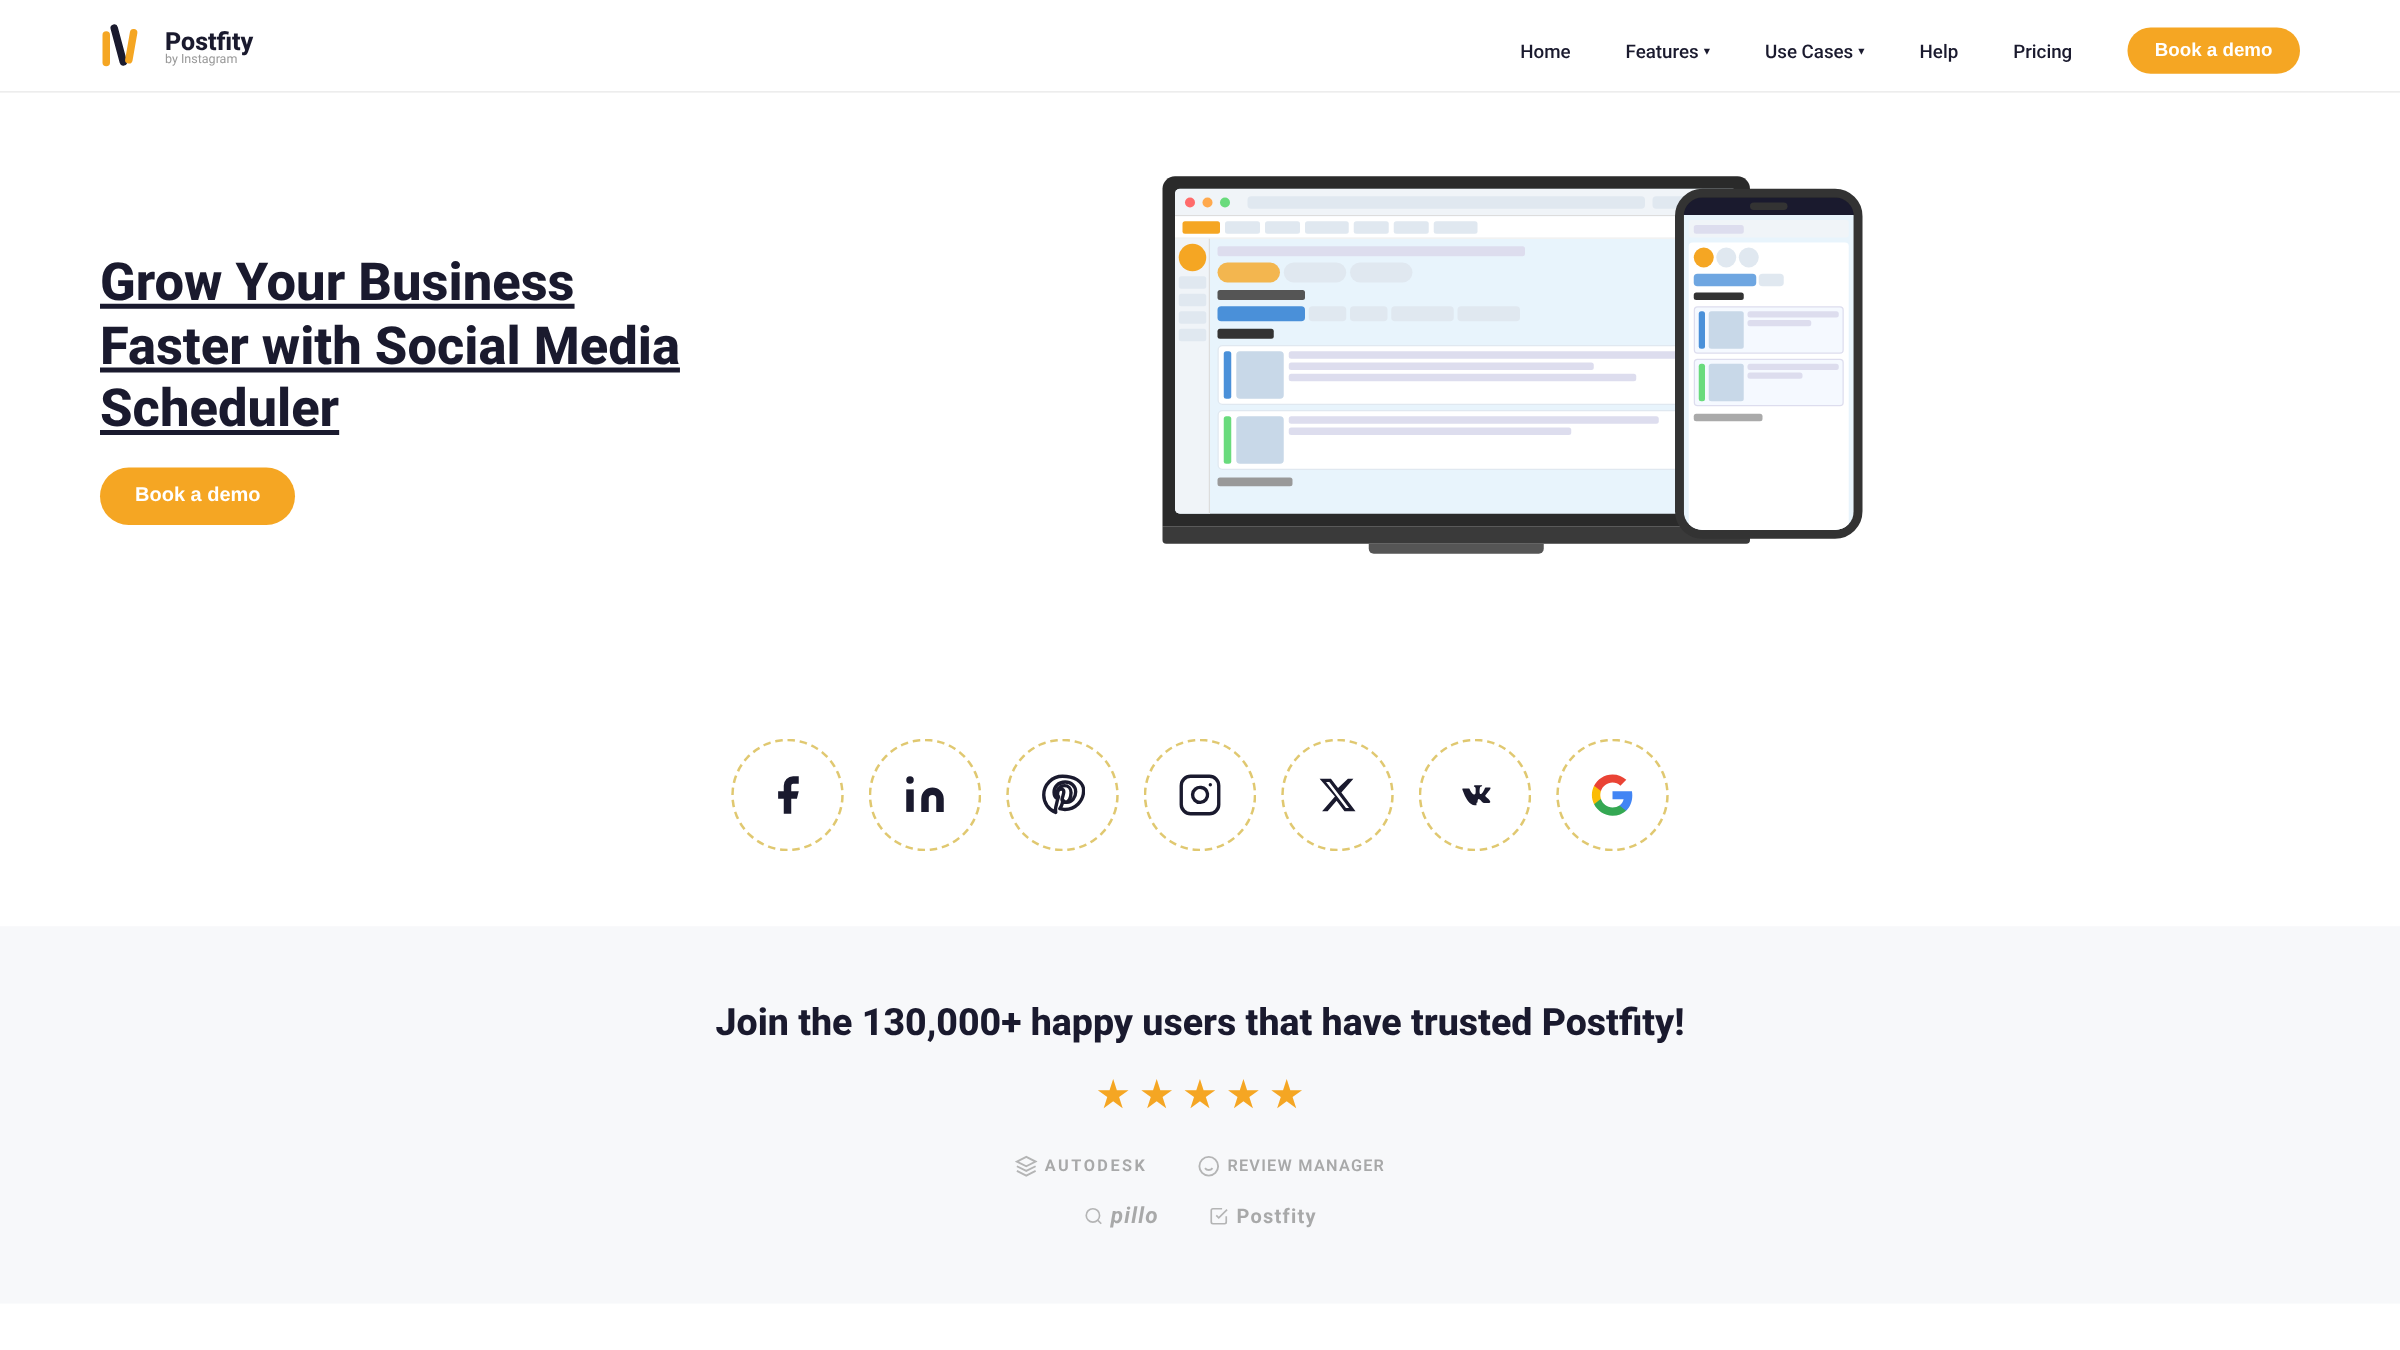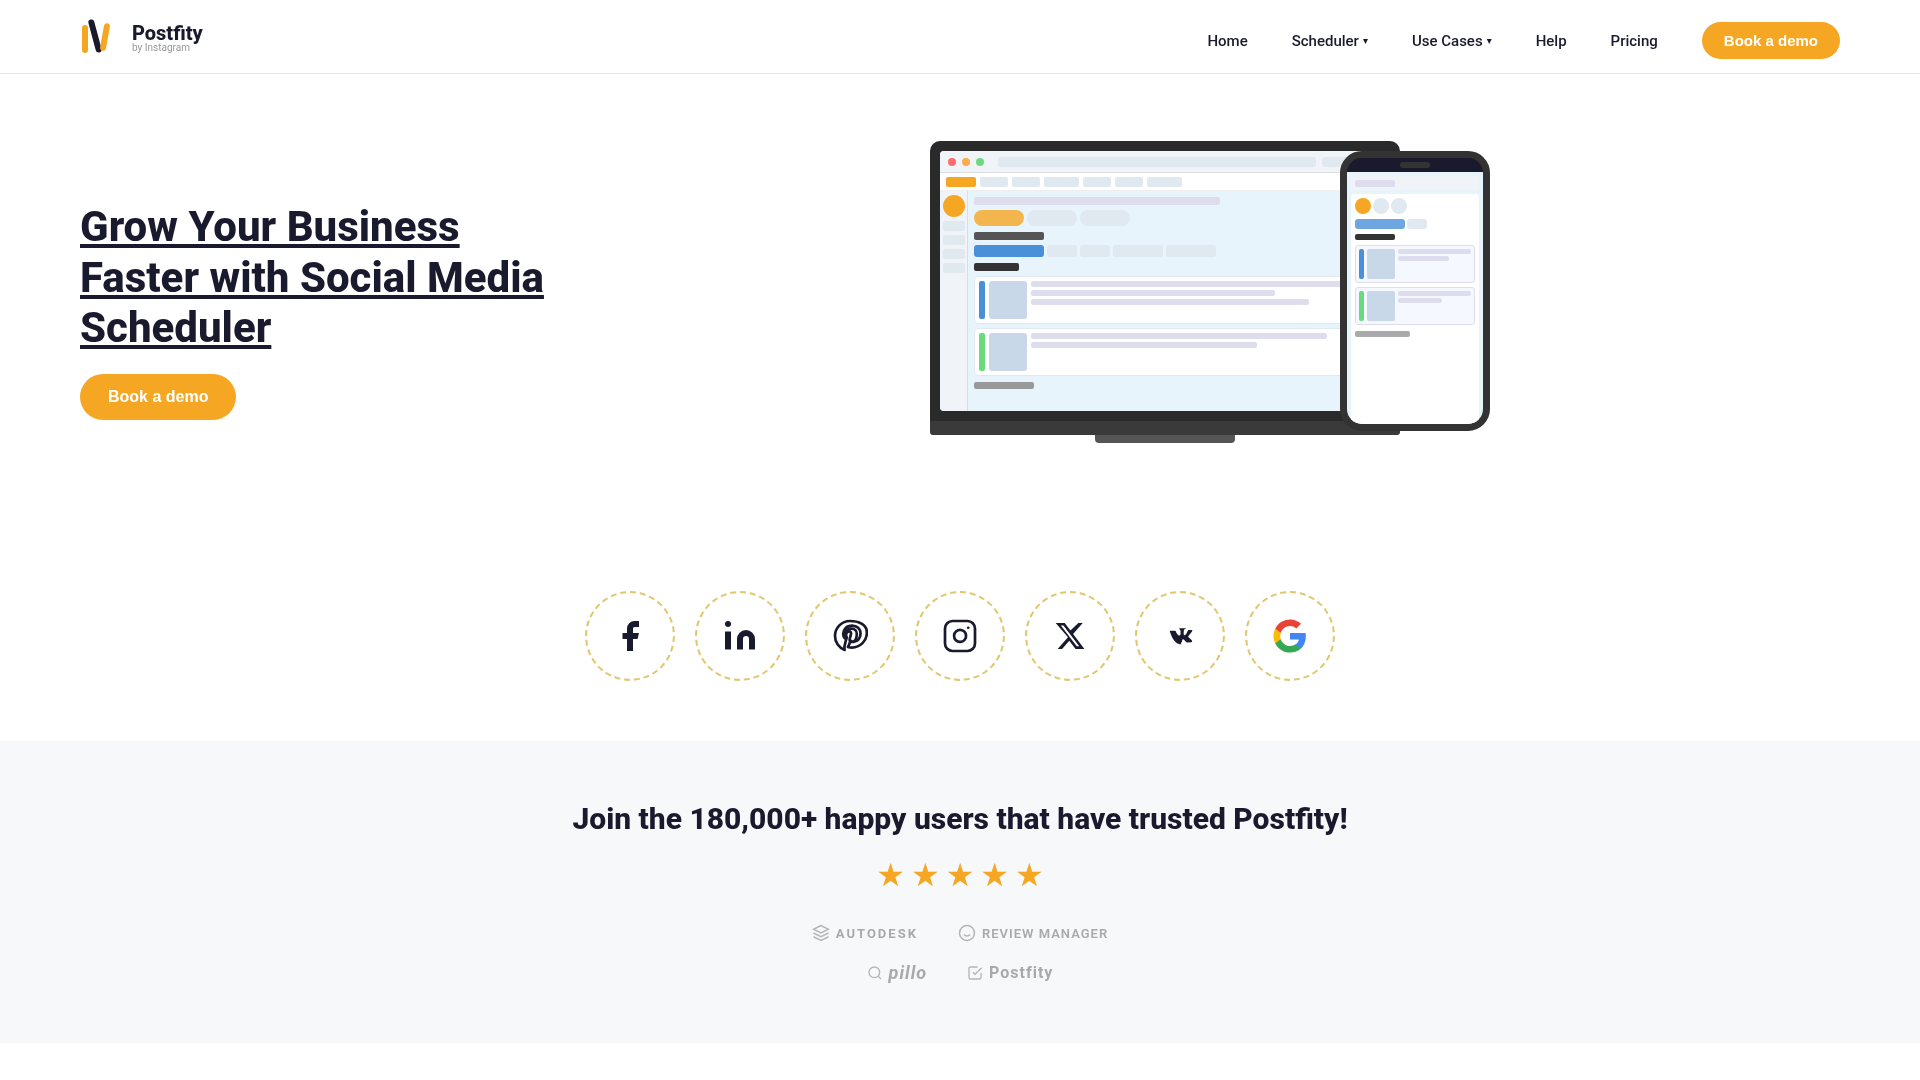--- a/index.html
+++ b/index.html
@@ -74,21 +74,21 @@
       <span style="font-size:20px;font-weight:800;color:#1a1a2e;">Postfity</span>
       <span style="font-size:10px;color:#999;">by Instagram</span>
     </div>
   </a>
 
   <div class="nav-links">
     <a class="nav-link">
         <span>Home</span>
       </a>
     <a class="nav-link">
-      <span>Scheduler</span>
+      <span>Features</span>
       <span class="chevron">▾</span>
     </a>
     <a class="nav-link">
       <span>Use Cases</span>
       <span class="chevron">▾</span>
     </a>
     <a class="nav-link">
         <span>Help</span>
       </a>
     <a class="nav-link">
@@ -292,21 +292,21 @@
         <path fill="#34A853" d="M12 23c2.97 0 5.46-.98 7.28-2.66l-3.57-2.77c-.98.66-2.23 1.06-3.71 1.06-2.86 0-5.29-1.93-6.16-4.53H2.18v2.84C3.99 20.53 7.7 23 12 23z"></path>
         <path fill="#FBBC05" d="M5.84 14.09c-.22-.66-.35-1.36-.35-2.09s.13-1.43.35-2.09V7.07H2.18C1.43 8.55 1 10.22 1 12s.43 3.45 1.18 4.93l2.85-2.22.81-.62z"></path>
         <path fill="#EA4335" d="M12 5.38c1.62 0 3.06.56 4.21 1.64l3.15-3.15C17.45 2.09 14.97 1 12 1 7.7 1 3.99 3.47 2.18 7.07l3.66 2.84c.87-2.6 3.3-4.53 6.16-4.53z"></path>
       </svg>
     </div>
 
   </div>
 </section>
 
 <section class="trust-section">
-  <h2 class="trust-title">Join the 180,000+ happy users that have trusted Postfity!</h2>
+  <h2 class="trust-title">Join the 130,000+ happy users that have trusted Postfity!</h2>
   <div class="stars">
     <span>★</span>
     <span>★</span>
     <span>★</span>
     <span>★</span>
     <span>★</span>
   </div>
 
   <div class="trust-logos">
     <div class="trust-logo">

